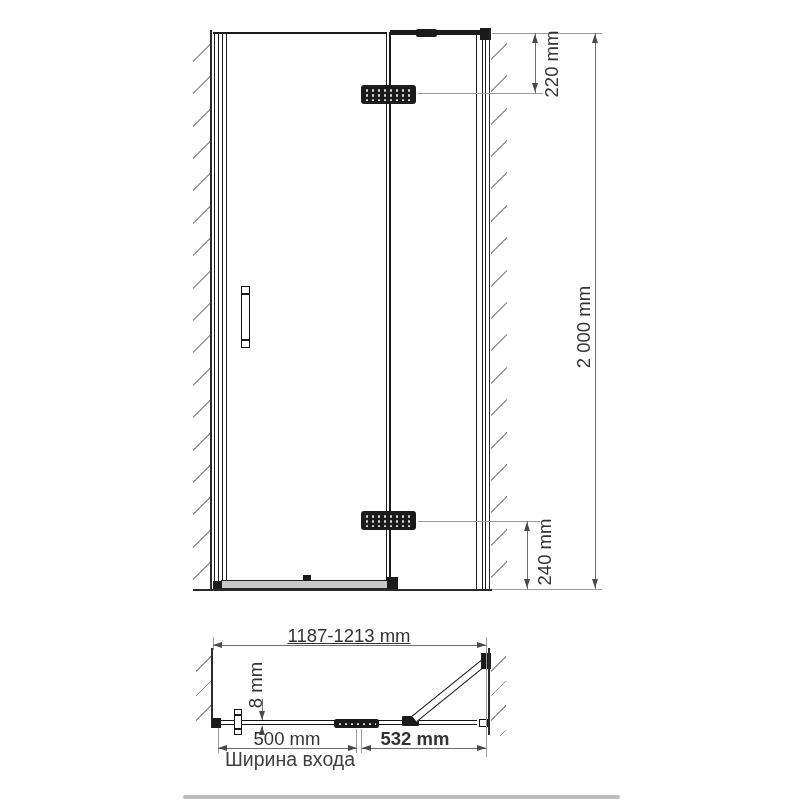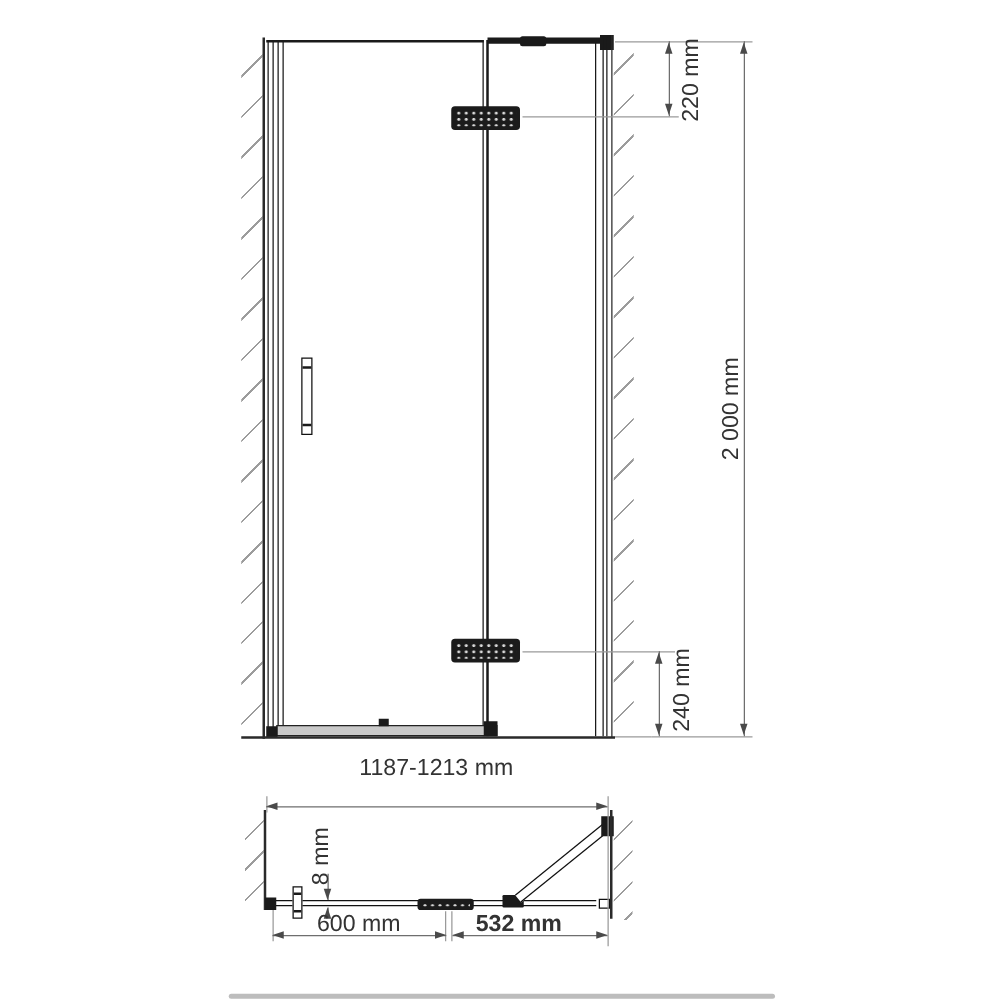--- a/index.html
+++ b/index.html
@@ -115,37 +115,38 @@
 
   <div class="abs outl" style="left:479px;top:719px;width:8.5px;height:7.5px;border-width:1.4px;"></div>
   <div class="abs wall" style="left:488.3px;top:648px;width:1.7px;height:87px;"></div>
   <div class="abs hatch-fine" style="left:490.5px;top:648px;width:15px;height:88px;"></div>
 
   <div class="abs extln" style="left:212.6px;top:637px;width:1.1px;height:13px;"></div>
   <div class="abs extln" style="left:485.5px;top:637px;width:1.1px;height:120px;"></div>
   <div class="abs dimln" style="left:213px;top:644.5px;width:273px;height:1.2px;"></div>
   <div class="abs arr lf" style="left:213.4px;top:641.7px;"></div>
   <div class="abs arr rt" style="left:476.6px;top:641.7px;"></div>
-  <div class="abs dimtext" style="left:249px;top:604px;width:200px;height:20px;">1187-1213 mm</div>
+  <div class="abs dimtext" style="left:249px;top:626px;width:200px;height:20px;text-decoration:underline;">1187-1213 mm</div>
 
   <div class="abs dimln" style="left:261.5px;top:699px;width:1.1px;height:21px;"></div>
   <div class="abs arr dn" style="left:258.7px;top:710.5px;"></div>
   <div class="abs dimln" style="left:261.5px;top:726px;width:1.1px;height:8px;"></div>
   <div class="abs arr up" style="left:258.7px;top:725.8px;"></div>
   <div class="abs dimtext rot" style="left:231px;top:675px;width:50px;height:20px;">8 mm</div>
 
   <div class="abs extln" style="left:217.7px;top:728px;width:1.1px;height:25px;"></div>
   <div class="abs extln" style="left:356.3px;top:729px;width:1.1px;height:24px;"></div>
   <div class="abs extln" style="left:361.3px;top:729px;width:1.1px;height:24px;"></div>
   <div class="abs dimln" style="left:218px;top:747.5px;width:139px;height:1.2px;"></div>
   <div class="abs arr lf" style="left:218.4px;top:744.7px;"></div>
   <div class="abs arr rt" style="left:347.6px;top:744.7px;"></div>
-  <div class="abs dimtext" style="left:217px;top:729px;width:140px;height:18px;">600 mm</div>
+  <div class="abs dimtext" style="left:217px;top:729px;width:140px;height:18px;">500 mm</div>
 
   <div class="abs dimln" style="left:362px;top:747.5px;width:124px;height:1.2px;"></div>
   <div class="abs arr lf" style="left:362.4px;top:744.7px;"></div>
   <div class="abs arr rt" style="left:476.6px;top:744.7px;"></div>
   <div class="abs dimtext" style="left:345px;top:729px;width:140px;height:18px;font-weight:bold;">532 mm</div>
 
+  <div class="abs dimtext" style="left:190px;top:749px;width:200px;height:20px;font-size:19.5px;color:#3f3f3f;">Ширина входа</div>
 
   <div class="abs bottom-bar" style="left:183px;top:795px;width:437px;height:4px;"></div>
 
 </div>
 
 </body></html>

